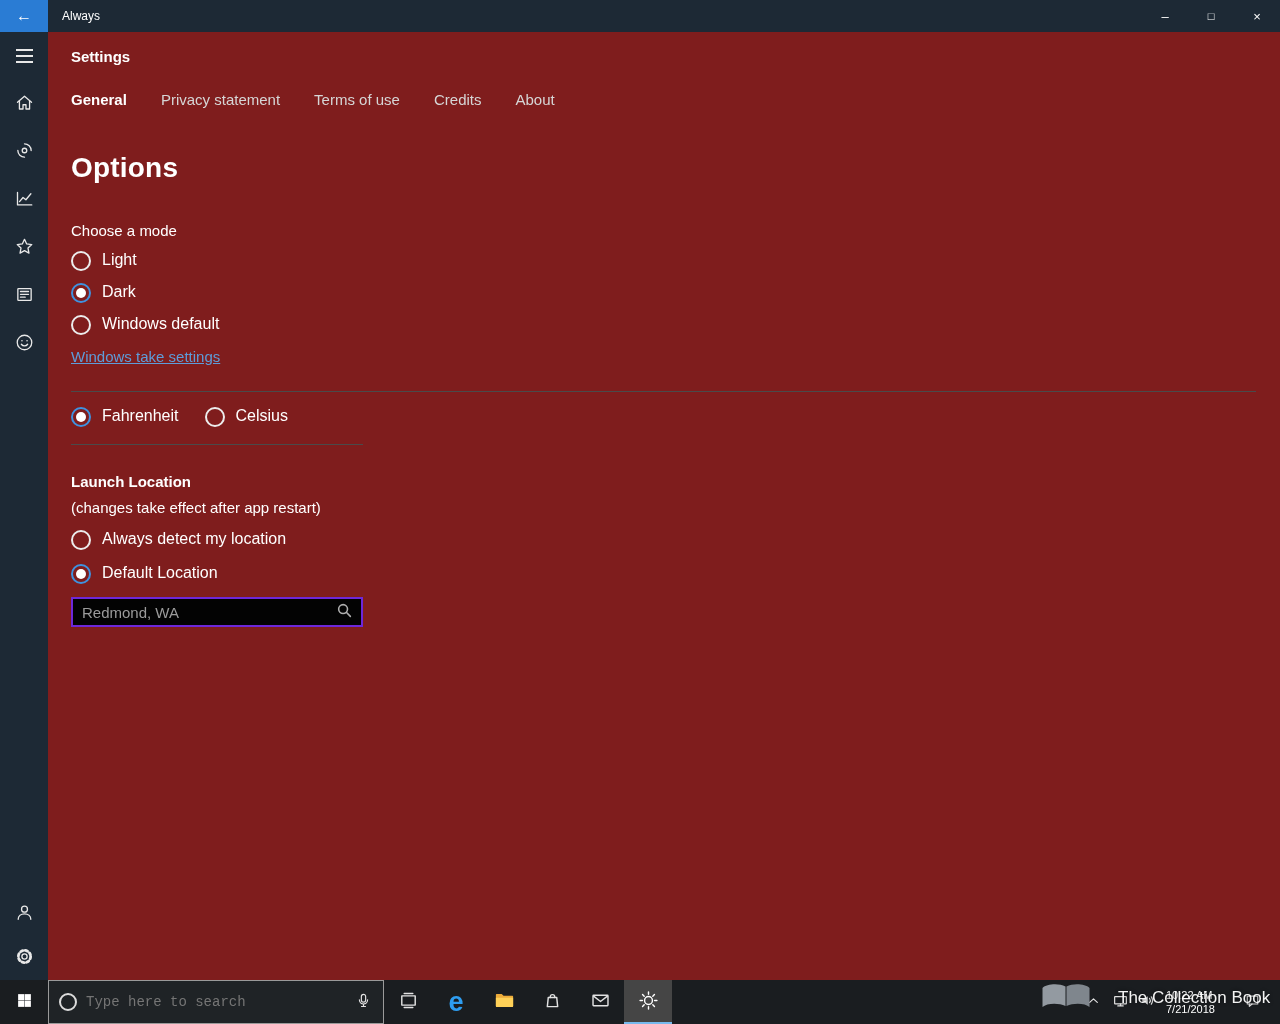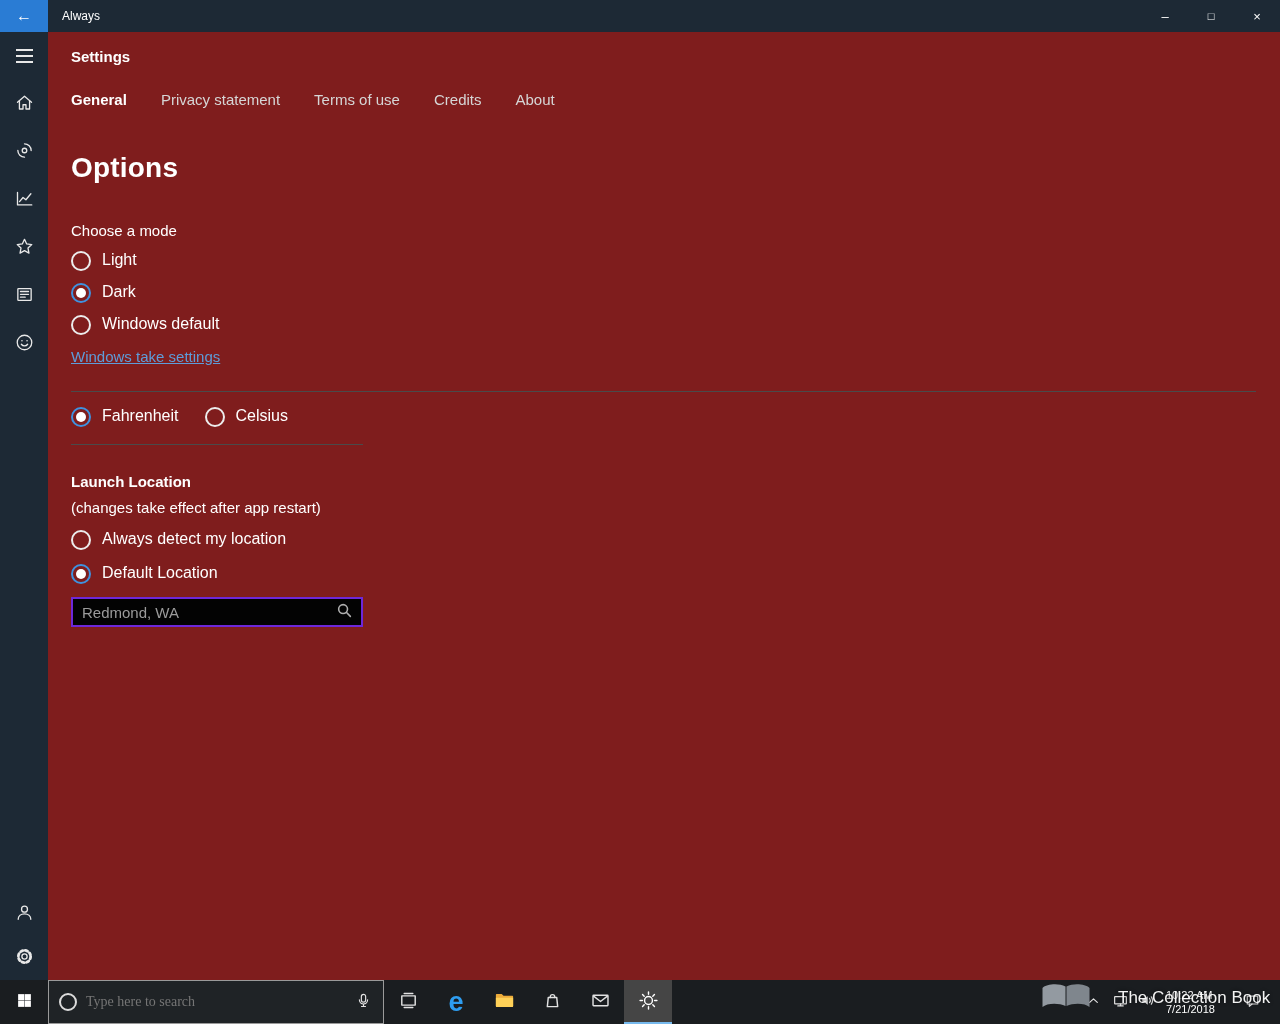--- a/index.html
+++ b/index.html
@@ -60,21 +60,21 @@
   .search-btn{width:34px;height:100%;display:flex;align-items:center;justify-content:center;
     background:transparent;border:none}
 
   
   .taskbar{position:absolute;left:0;bottom:0;width:100%;height:44px;background:#1a1d20;
     display:flex;align-items:stretch;z-index:10}
   .start-button{width:48px;display:flex;align-items:center;justify-content:center}
   .tb-search{width:336px;border:1px solid #9a9a9a;background:#1f2326;display:flex;
     align-items:center;padding:0 10px;gap:9px}
   .tb-search input{flex:1;min-width:0;background:transparent;border:none;outline:none;
-    color:#cfcfcf;font-size:14px;font-family:Liberation Serif, serif}
+    color:#cfcfcf;font-size:14px;font-family:Liberation Mono, monospace}
   .cortana-ring{width:18px;height:18px;border:2px solid #dcdcdc;border-radius:50%;flex:0 0 auto}
   .tb-app{width:48px;display:flex;align-items:center;justify-content:center}
   .tb-app svg{width:23px;height:23px}
   .tb-app.active{background:#454545;box-shadow:inset 0 -2px 0 #76b9ed}
   .edge-glyph{color:#2e9df0;font-size:27px;font-weight:bold;line-height:1}
   .tray{margin-left:auto;display:flex;align-items:center;padding-right:8px}
   .tray-icon{width:27px;height:44px;display:flex;align-items:center;justify-content:center}
   .tray-icon svg{width:19px;height:19px}
   .tray-stroke{stroke:#e2e2e2;fill:none;stroke-width:1.5;stroke-linecap:round;stroke-linejoin:round}
   .clock{width:68px;text-align:left;color:#fff;font-size:11px;line-height:14px;margin:0 5px}

